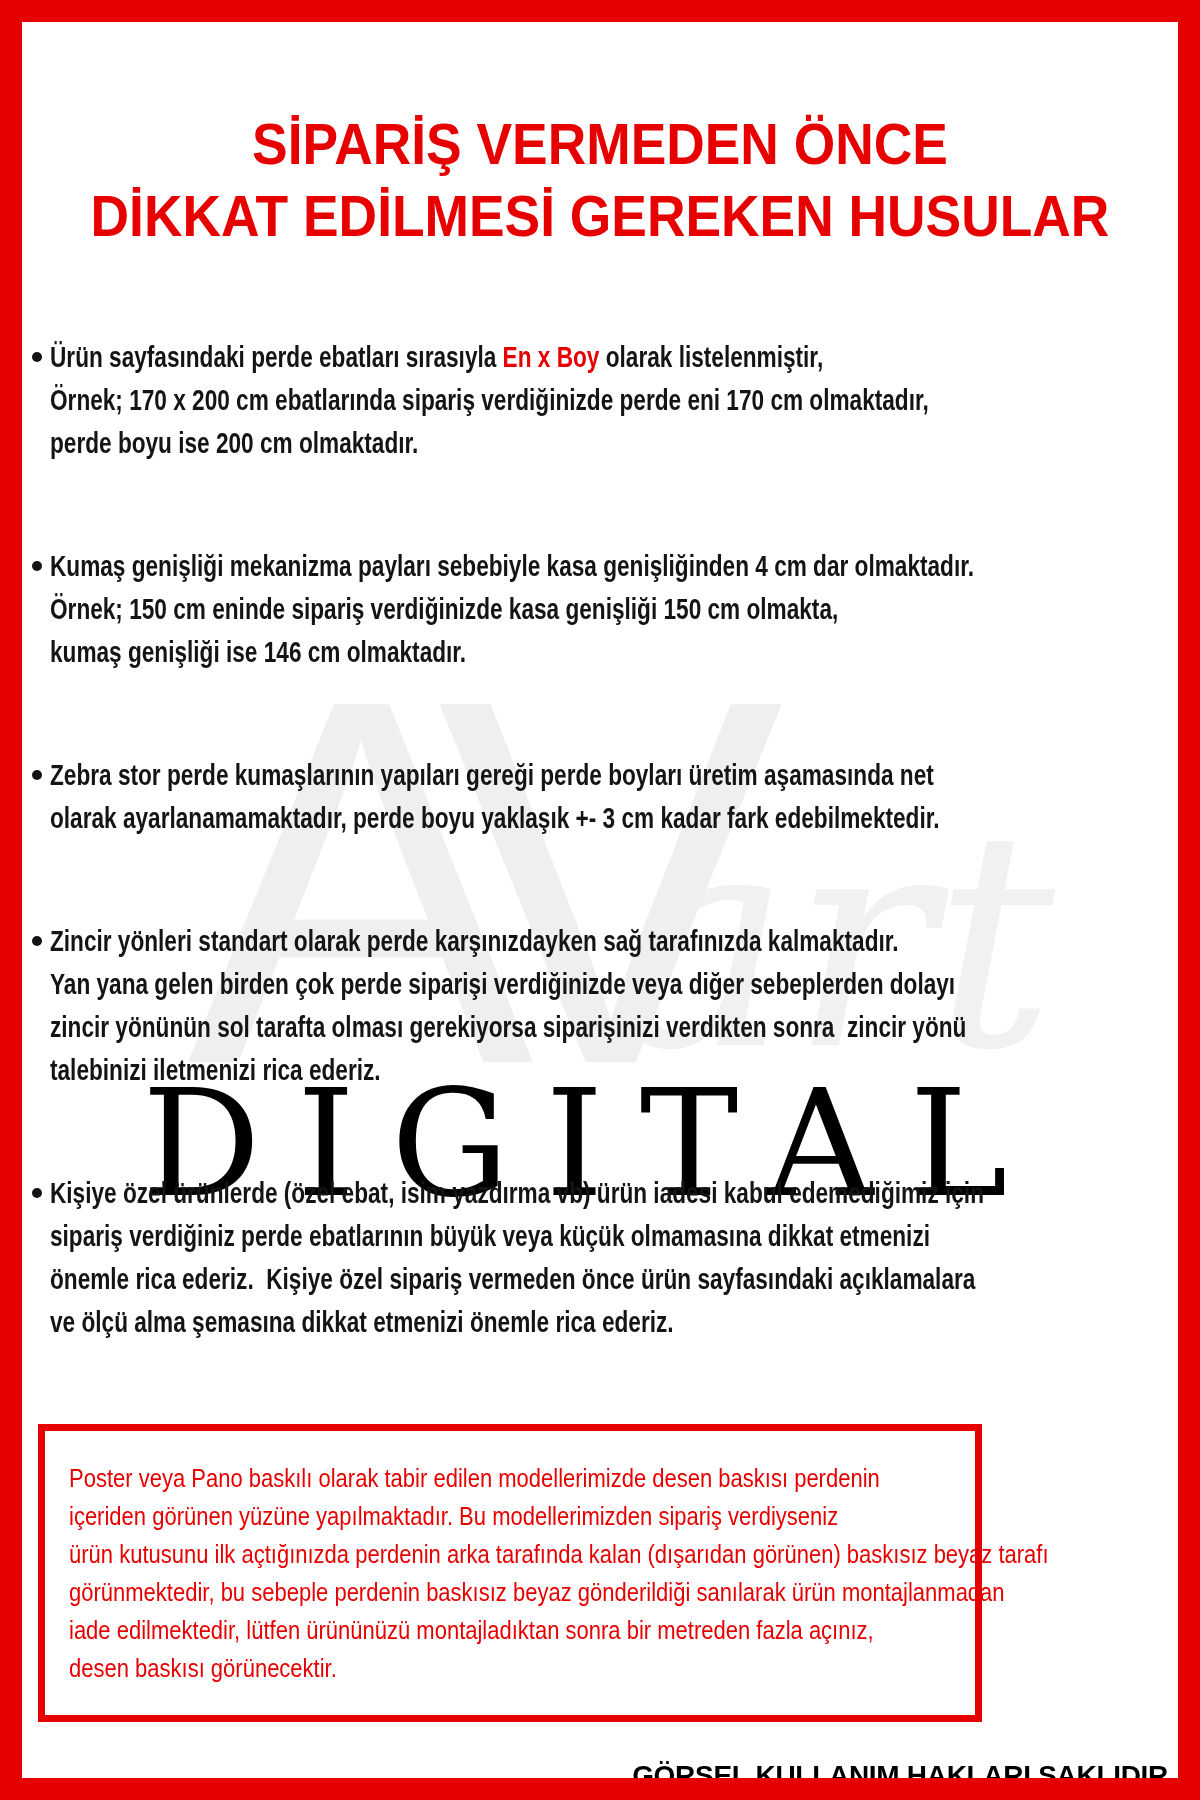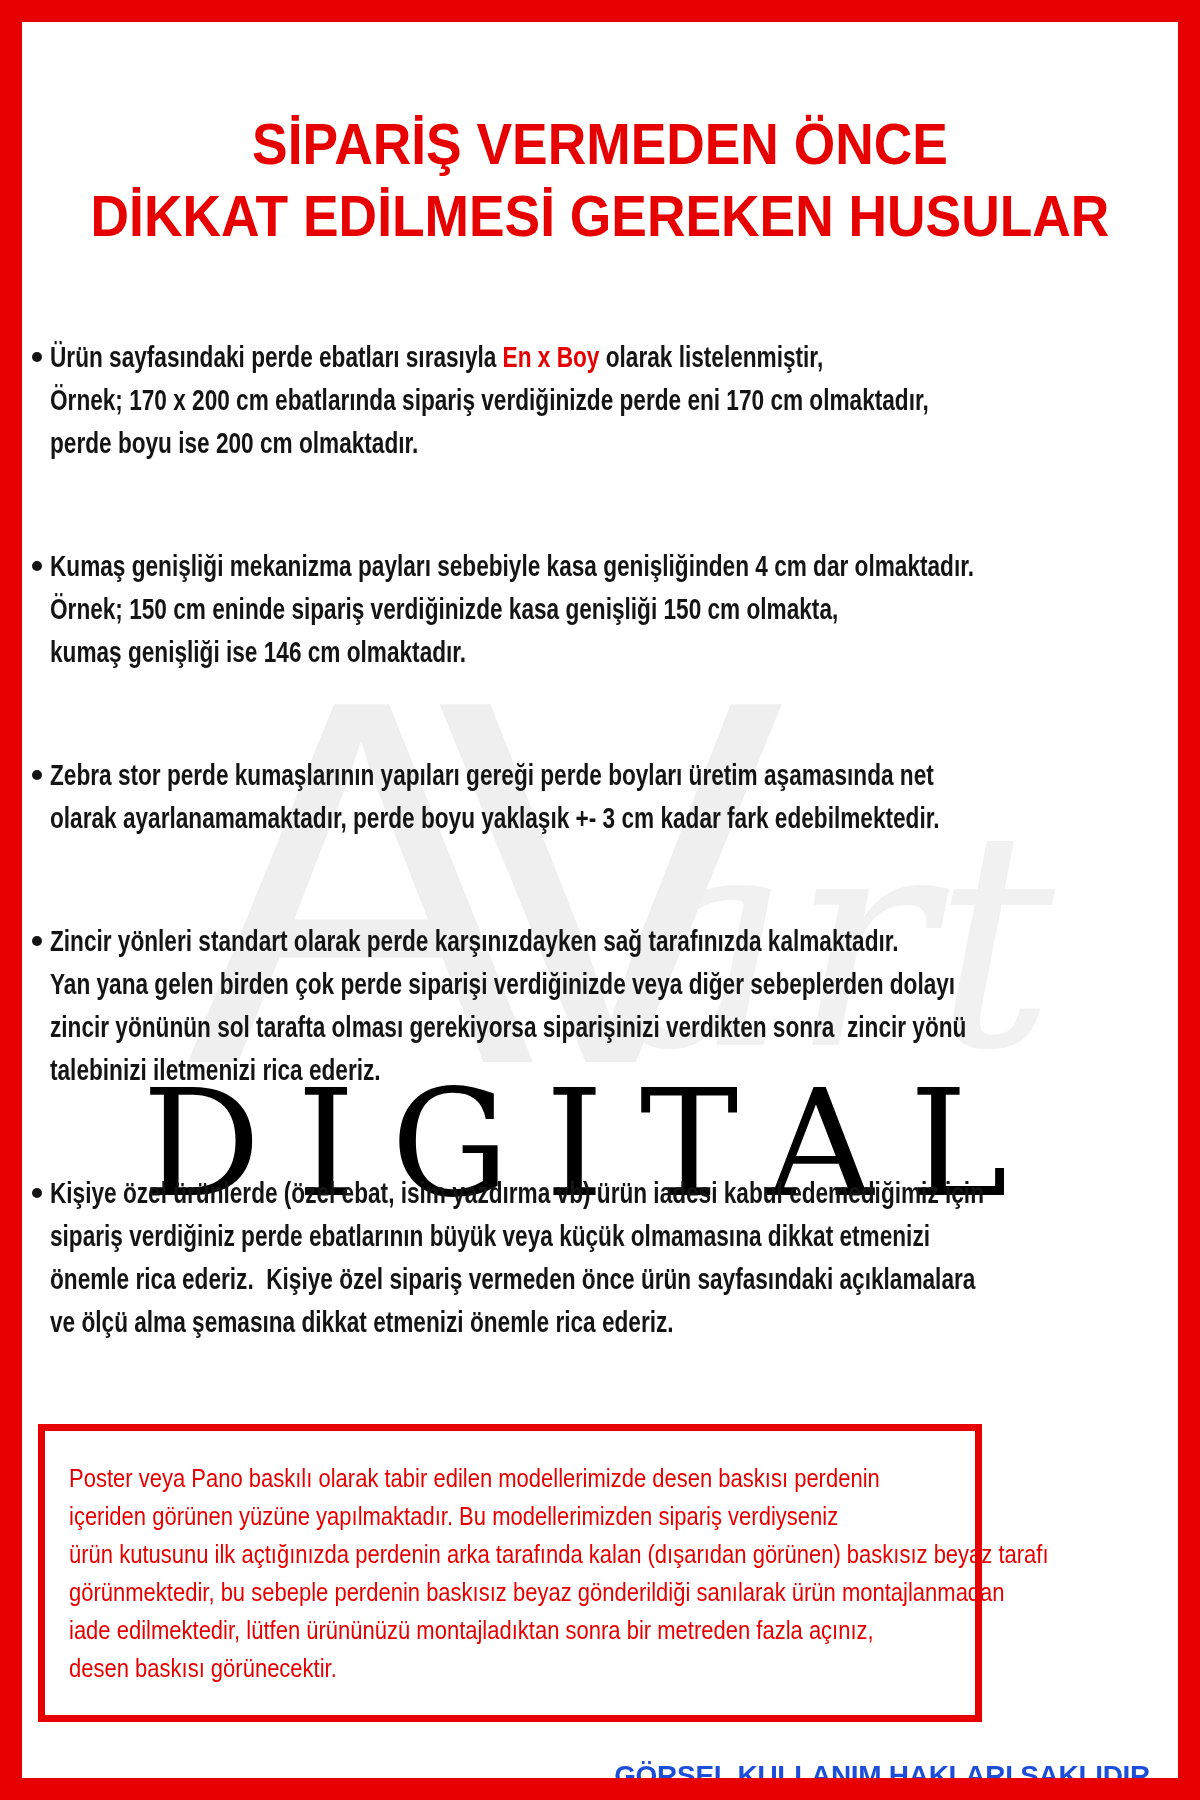--- a/index.html
+++ b/index.html
@@ -71,23 +71,23 @@
     line-height:38px;
     overflow:visible;
   }
   .boxtext{
     width:1270px;
     white-space:pre-wrap;
     transform:scaleX(0.88);
     transform-origin:left top;
   }
   .footer{
-    margin:34px 28px 0 0;
+    margin:34px 10px 0 0;
     text-align:right;
-    color:#1d4ed8;
+    color:#000000;
     font-weight:700;
     font-size:28px;
     line-height:40px;
     letter-spacing:-0.3px;
   }
 </style>
 </head>
 <body>
 
 <div class="page">

